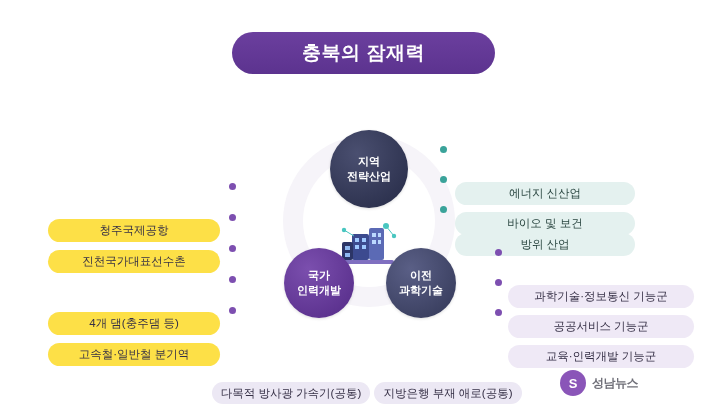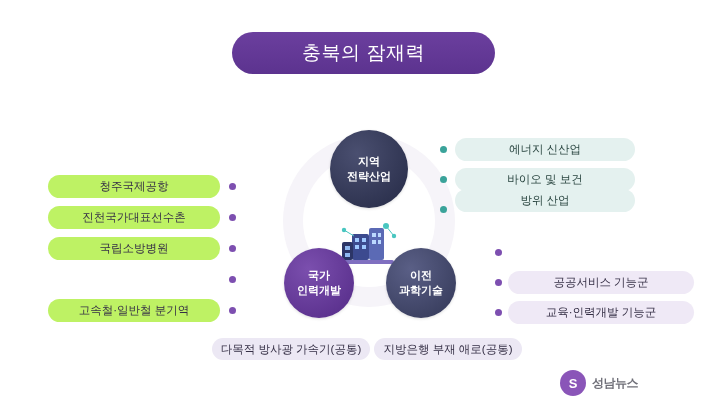--- a/index.html
+++ b/index.html
@@ -18,21 +18,21 @@
 
   
   .title-pill {
     position: absolute;
     left: 232px; top: 32px;
     width: 263px; height: 42px;
     border-radius: 21px;
     background: linear-gradient(180deg,#6b3f9e 0%, #5c338f 100%);
     color: #ffffff;
     display: flex; align-items: center; justify-content: center;
-    font-size: 19px; font-weight: normal;
+    font-size: 19px; font-weight: bold;
     letter-spacing: 0.5px;
     text-align: center;
   }
 
   
   .ring-outer {
     position: absolute;
     left: 283px; top: 135px;
     width: 172px; height: 172px;
     border-radius: 50%;
@@ -84,25 +84,26 @@
 
   
   .pill {
     position: absolute;
     height: 23px;
     border-radius: 12px;
     display: flex; align-items: center; justify-content: center;
     font-size: 11.5px;
     color: #2f2a3a;
     white-space: nowrap;
+    margin-top: 44px;
   }
   .pill-left {
     left: 48px;
     width: 172px;
-    background: #bef264;
+    background: #fde047;
     color: #352f45;
   }
   .dot {
     position: absolute;
     width: 7px; height: 7px;
     border-radius: 50%;
     background: #5c338f;
   }
   .dot-teal { background: #3aa39a; }
   .dot-purple { background: #7d4fb0; }
@@ -197,38 +198,39 @@
     <span>이전</span>
     <span>과학기술</span>
   </div>
 
   <div class="pill pill-left" style="top:175px">청주국제공항</div>
   <div class="dot dot-purple" style="left:229px; top:183px"></div>
 
   <div class="pill pill-left" style="top:206px">진천국가대표선수촌</div>
   <div class="dot dot-purple" style="left:229px; top:214px"></div>
 
-  <div class="pill pill-left" style="top:237px">국립소방병원</div>
   <div class="dot dot-purple" style="left:229px; top:245px"></div>
 
+  <div class="pill pill-left" style="top:268px">4개 댐(충주댐 등)</div>
   <div class="dot dot-purple" style="left:229px; top:276px"></div>
 
   <div class="pill pill-left" style="top:299px">고속철·일반철 분기역</div>
   <div class="dot dot-purple" style="left:229px; top:307px"></div>
 
   <div class="dot dot-teal" style="left:440px; top:146px"></div>
   <div class="pill pill-rt" style="top:138px">에너지 신산업</div>
 
   <div class="dot dot-teal" style="left:440px; top:176px"></div>
   <div class="pill pill-rt" style="top:168px">바이오 및 보건</div>
 
   <div class="dot dot-teal" style="left:440px; top:206px"></div>
   <div class="pill pill-rt" style="top:189px">방위 산업</div>
 
   <div class="dot dot-purple" style="left:495px; top:249px"></div>
+  <div class="pill pill-rb" style="top:241px">과학기술·정보통신 기능군</div>
 
   <div class="dot dot-purple" style="left:495px; top:279px"></div>
   <div class="pill pill-rb" style="top:271px">공공서비스 기능군</div>
 
   <div class="dot dot-purple" style="left:495px; top:309px"></div>
   <div class="pill pill-rb" style="top:301px">교육·인력개발 기능군</div>
 
   <div class="pill pill-bottom pb1">다목적 방사광 가속기(공통)</div>
   <div class="pill pill-bottom pb2">지방은행 부재 애로(공통)</div>
 

